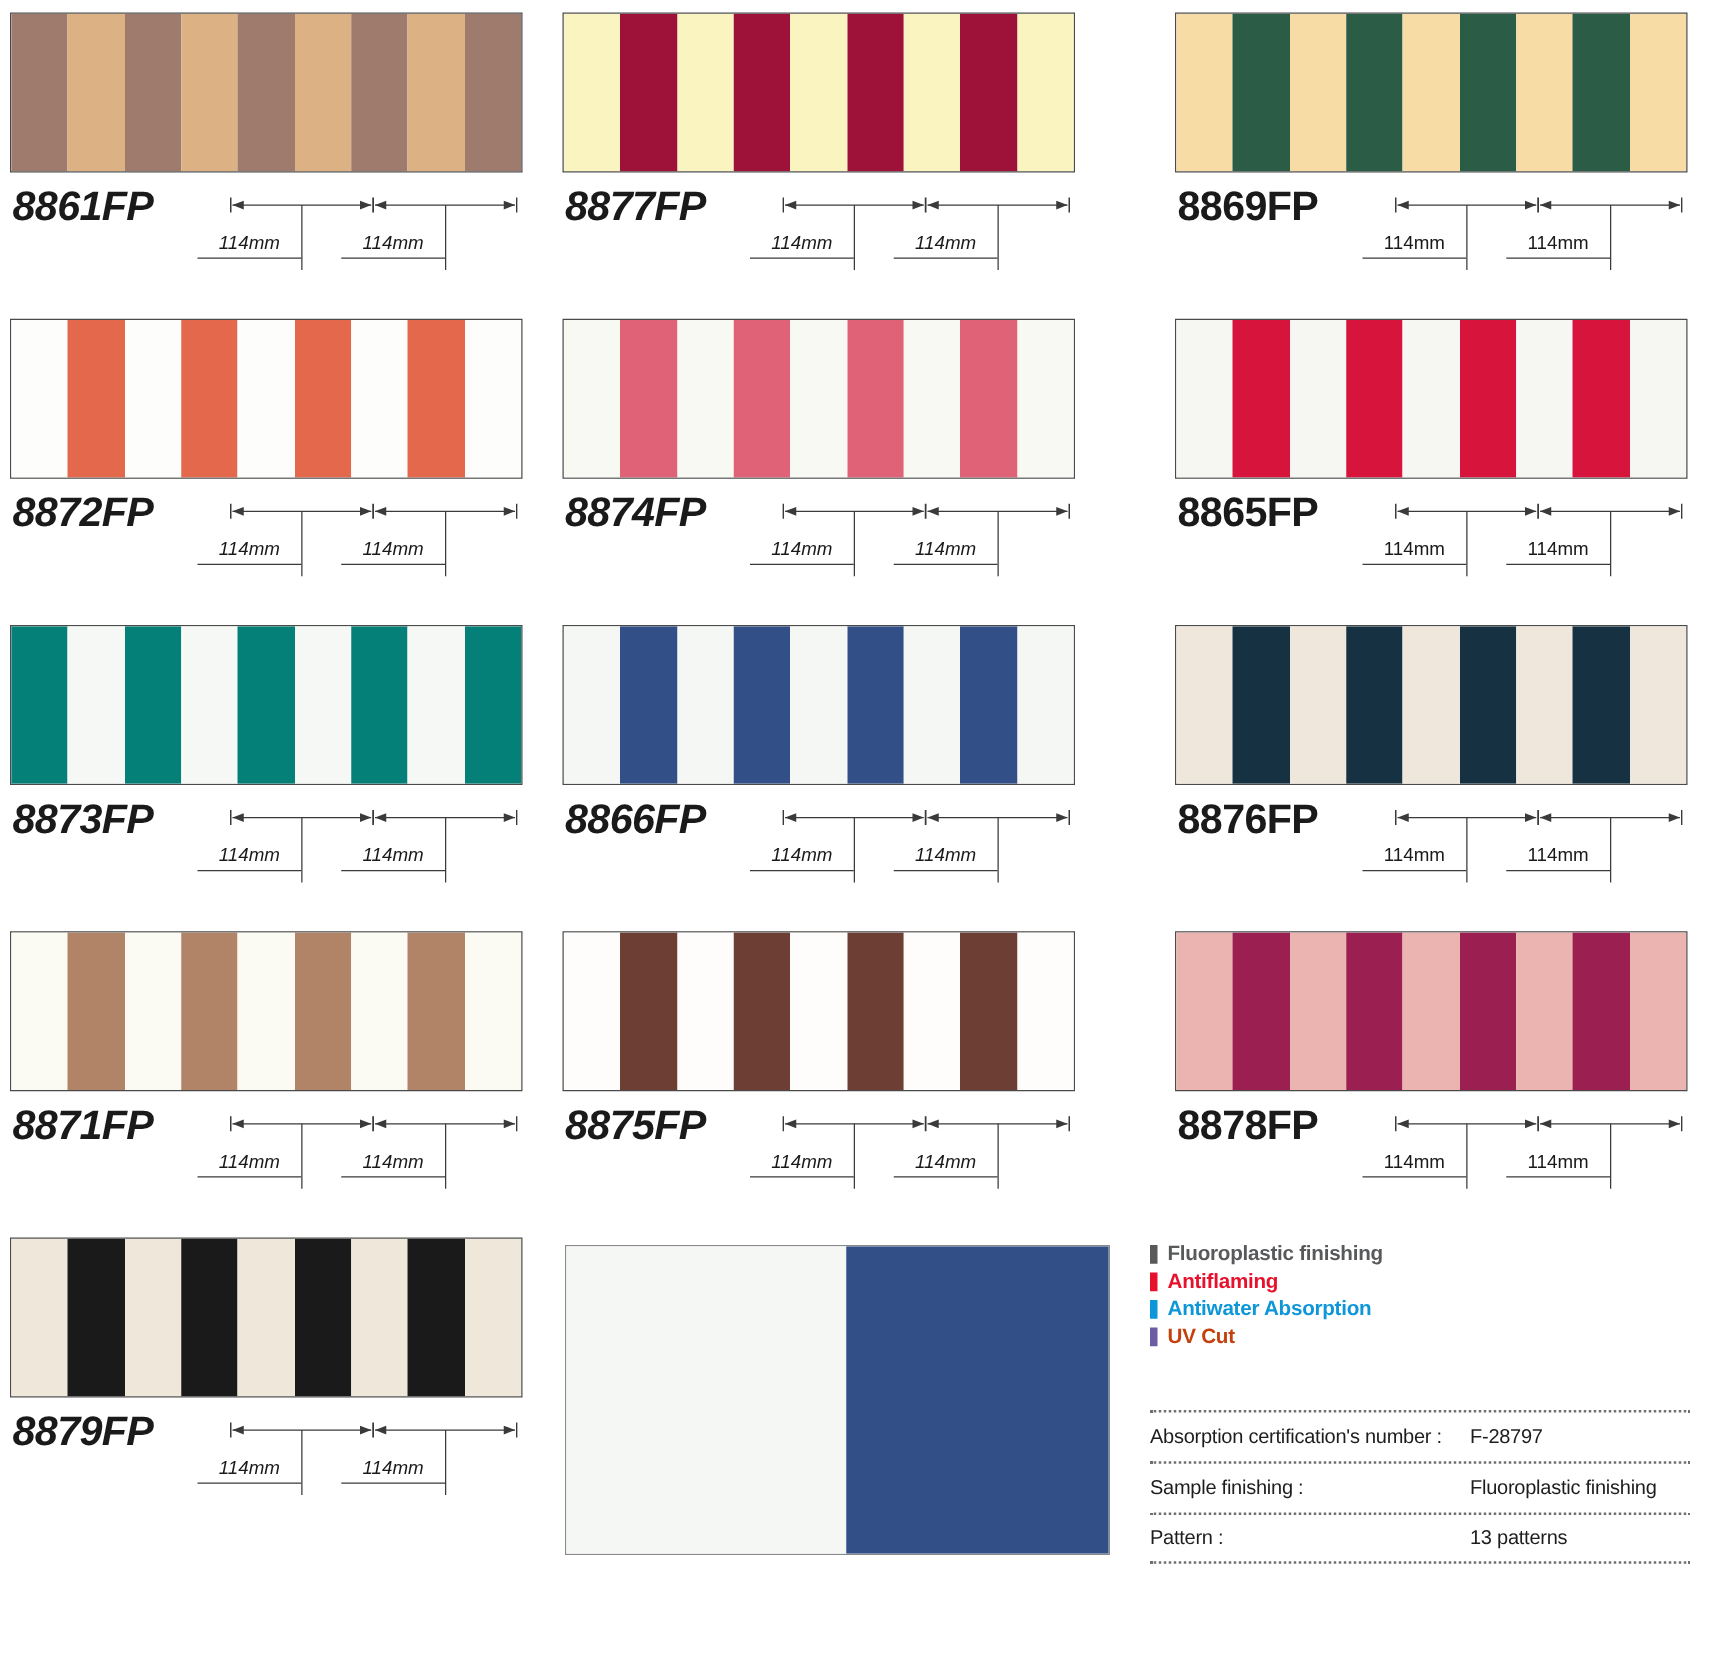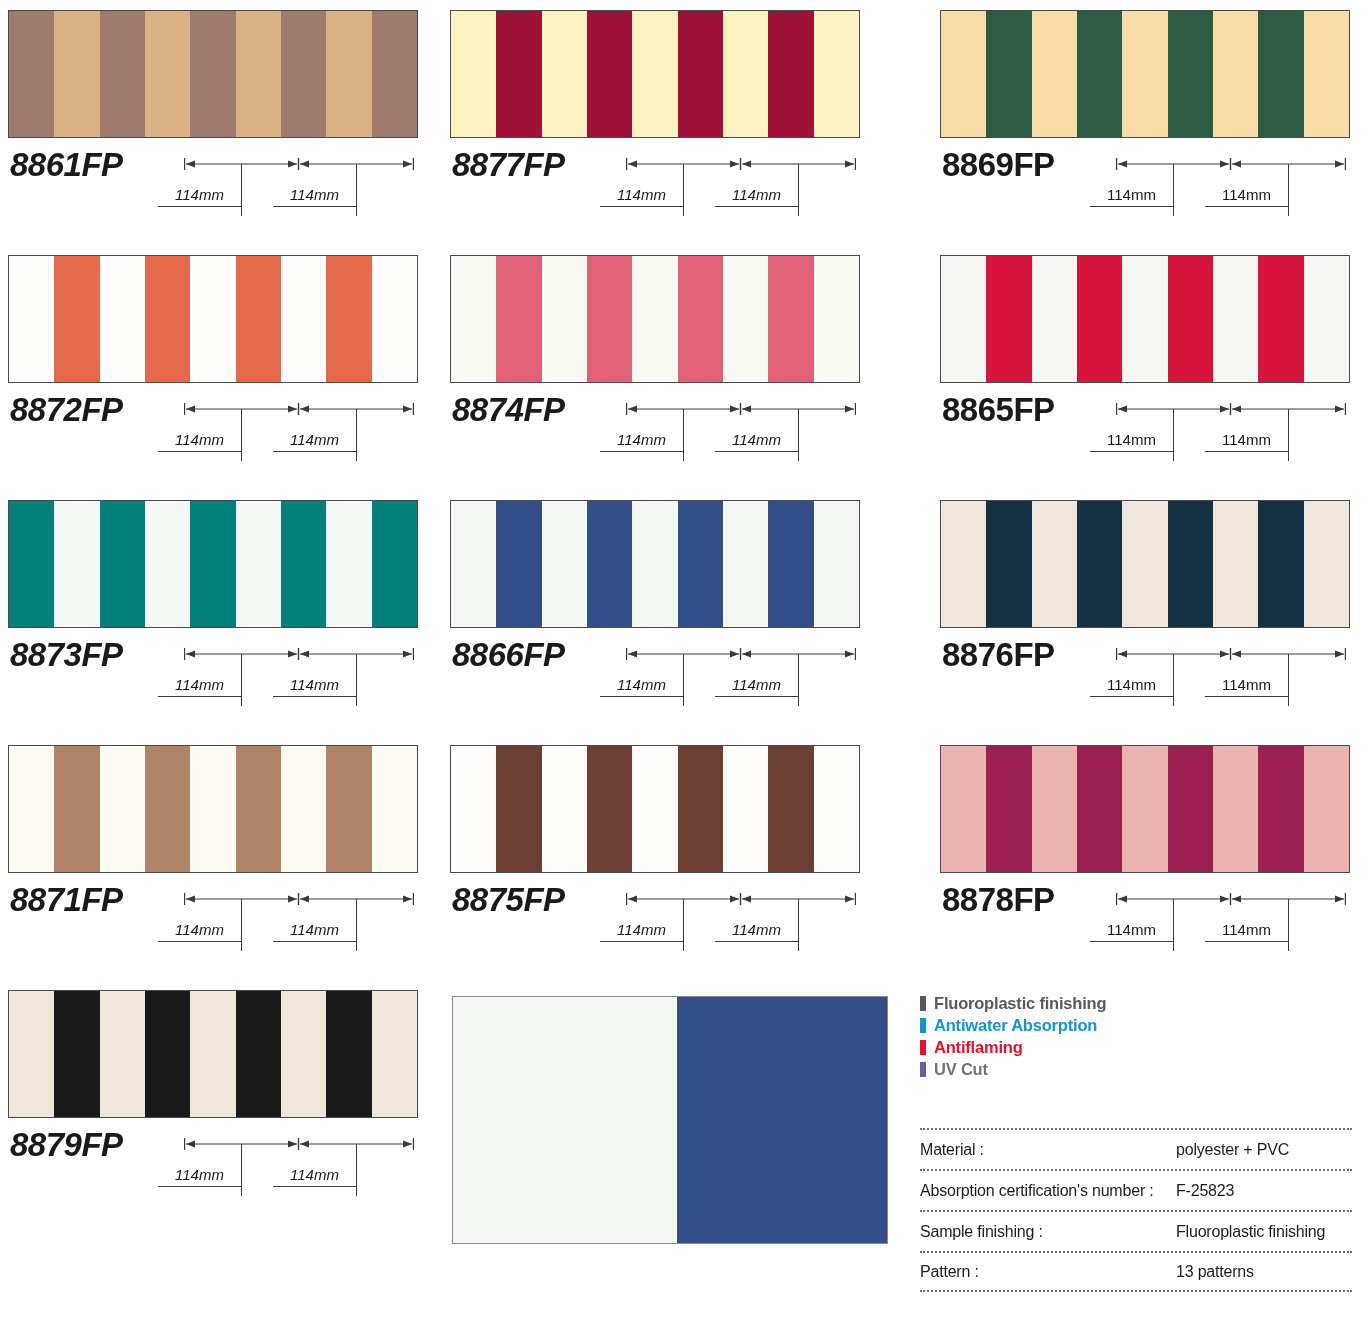--- a/index.html
+++ b/index.html
@@ -629,43 +629,39 @@
       <div class="half" id="quality-right" style="background: rgb(50, 79, 135); width: 48.5%;"></div>
     </div>
   </div>
 
   <div class="specs">
     <div id="feature-list">
         <div class="feature" style="color: rgb(88, 89, 91);">
           <span class="chip" style="background: rgb(88, 89, 91);"></span>
           <span>Fluoroplastic finishing</span>
         </div>
+        <div class="feature" style="color: rgb(232, 17, 45);">
+          <span class="chip" style="background: rgb(232, 17, 45);"></span>
+          <span>Antiflaming</span>
+        </div>
         <div class="feature" style="color: rgb(13, 151, 216);">
           <span class="chip" style="background: rgb(13, 151, 216);"></span>
           <span>Antiwater Absorption</span>
         </div>
-        <div class="feature" style="color: rgb(232, 17, 45);">
-          <span class="chip" style="background: rgb(232, 17, 45);"></span>
-          <span>Antiflaming</span>
-        </div>
-        <div class="feature" style="color: #737373;">
+        <div class="feature" style="color: #c2410c;">
           <span class="chip" style="background: rgb(107, 92, 165);"></span>
           <span>UV Cut</span>
         </div>
       </div>
   </div>
 
   <div class="spec-table" id="spec-table">
       <div class="spec-row">
-        <div class="spec-key">Material :</div>
-        <div class="spec-val">polyester + PVC</div>
-      </div>
-      <div class="spec-row">
         <div class="spec-key">Absorption certification's number :</div>
-        <div class="spec-val">F-25823</div>
+        <div class="spec-val">F-28797</div>
       </div>
       <div class="spec-row">
         <div class="spec-key">Sample finishing :</div>
         <div class="spec-val">Fluoroplastic finishing</div>
       </div>
       <div class="spec-row">
         <div class="spec-key">Pattern :</div>
         <div class="spec-val">13 patterns</div>
       </div>
     </div>

